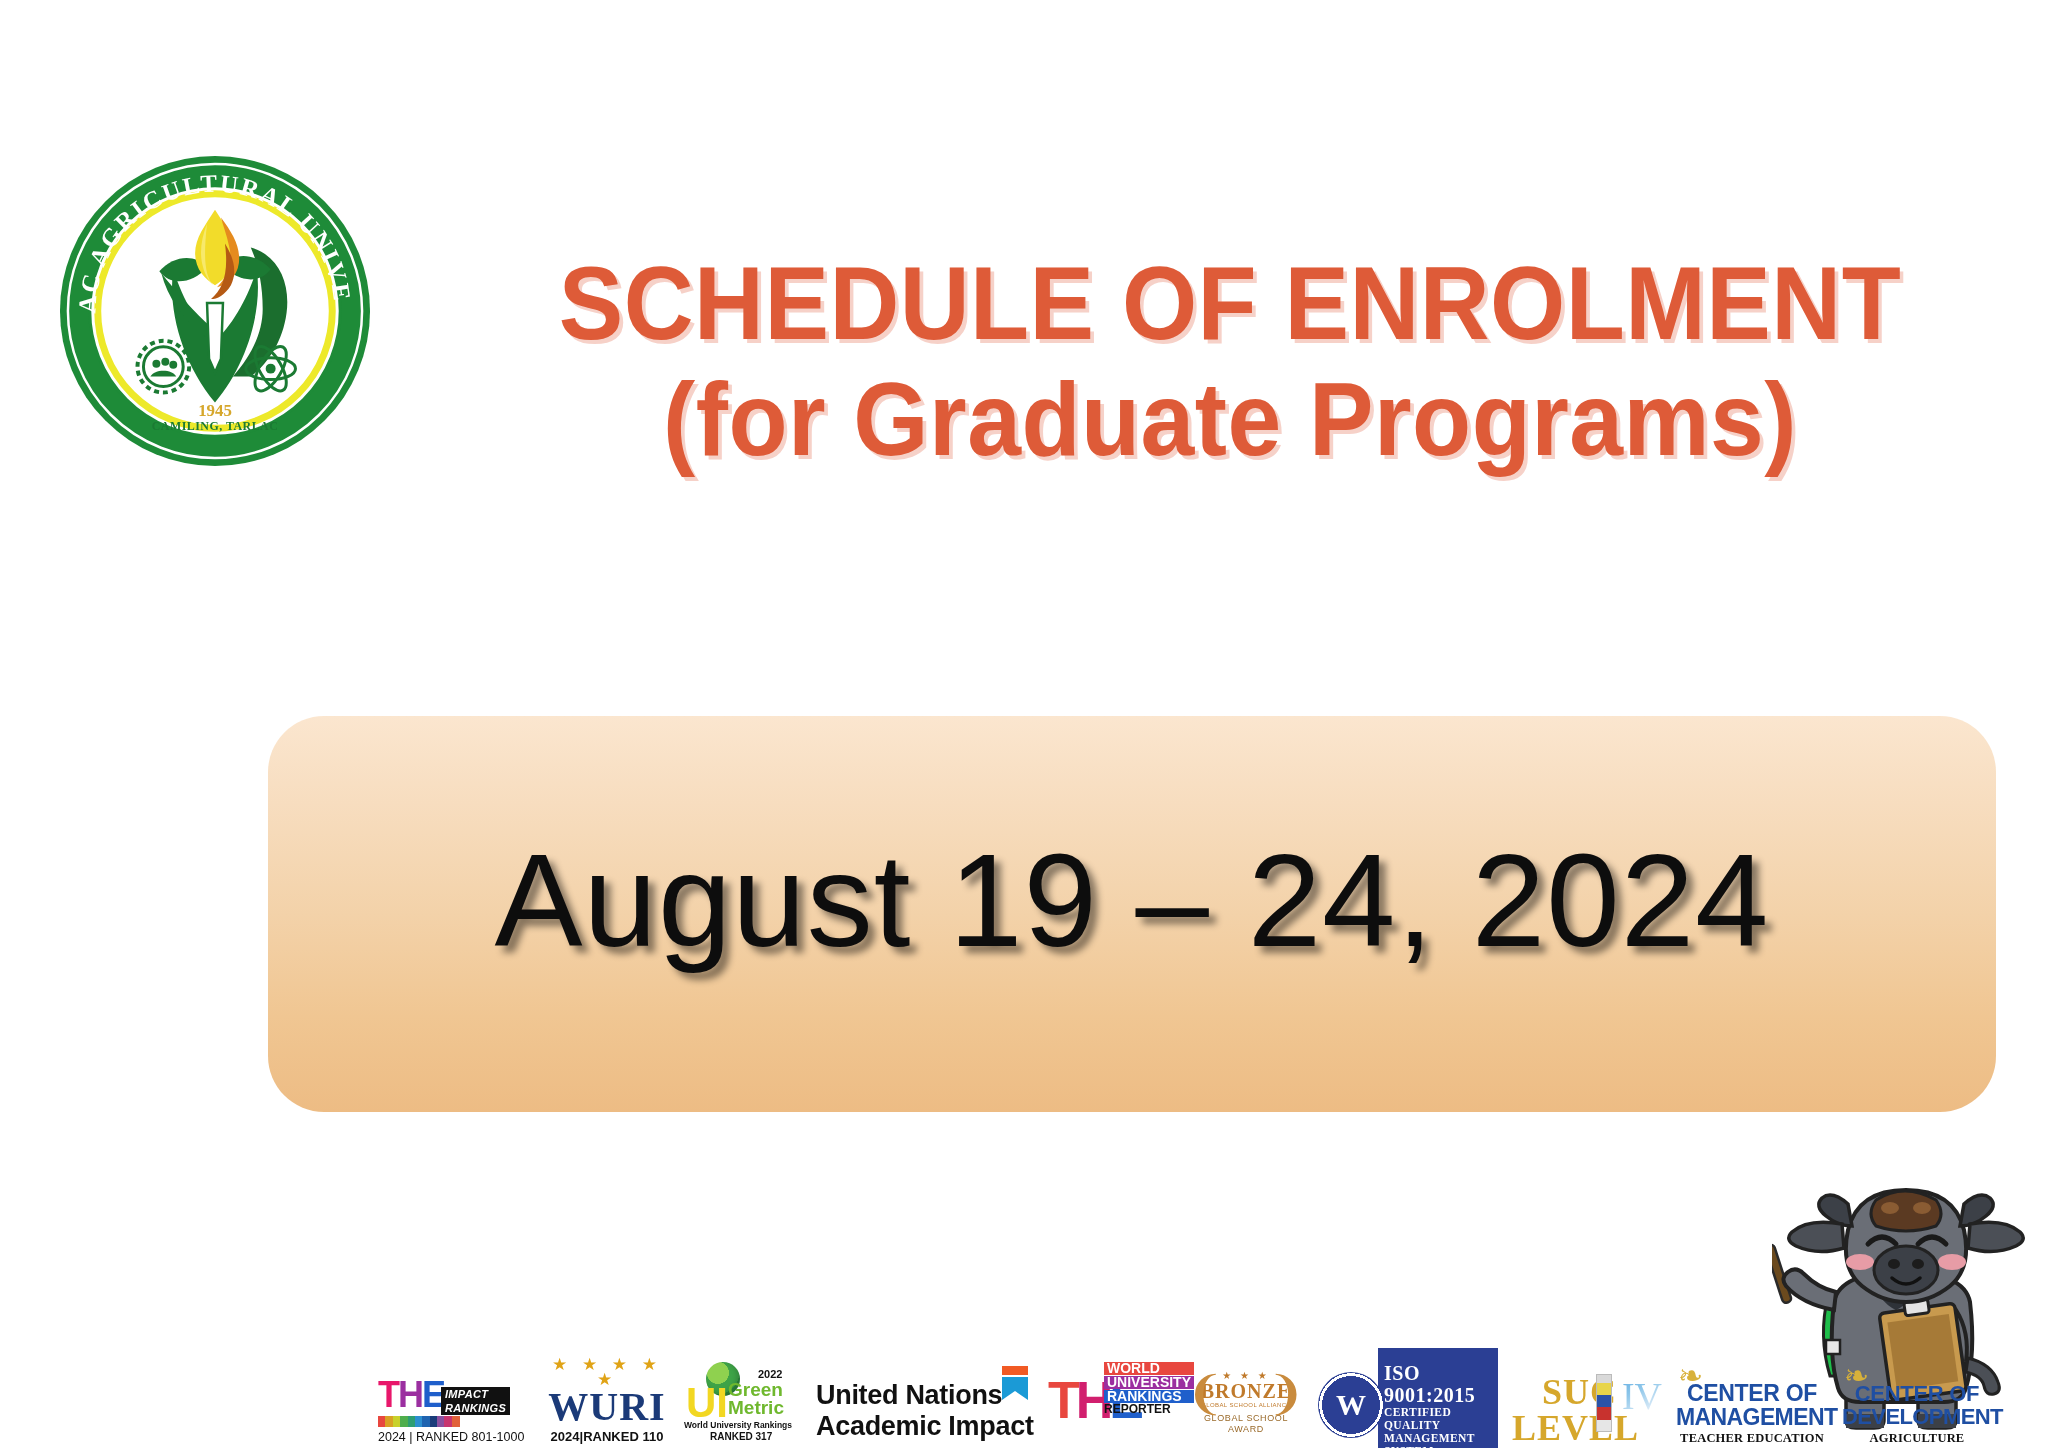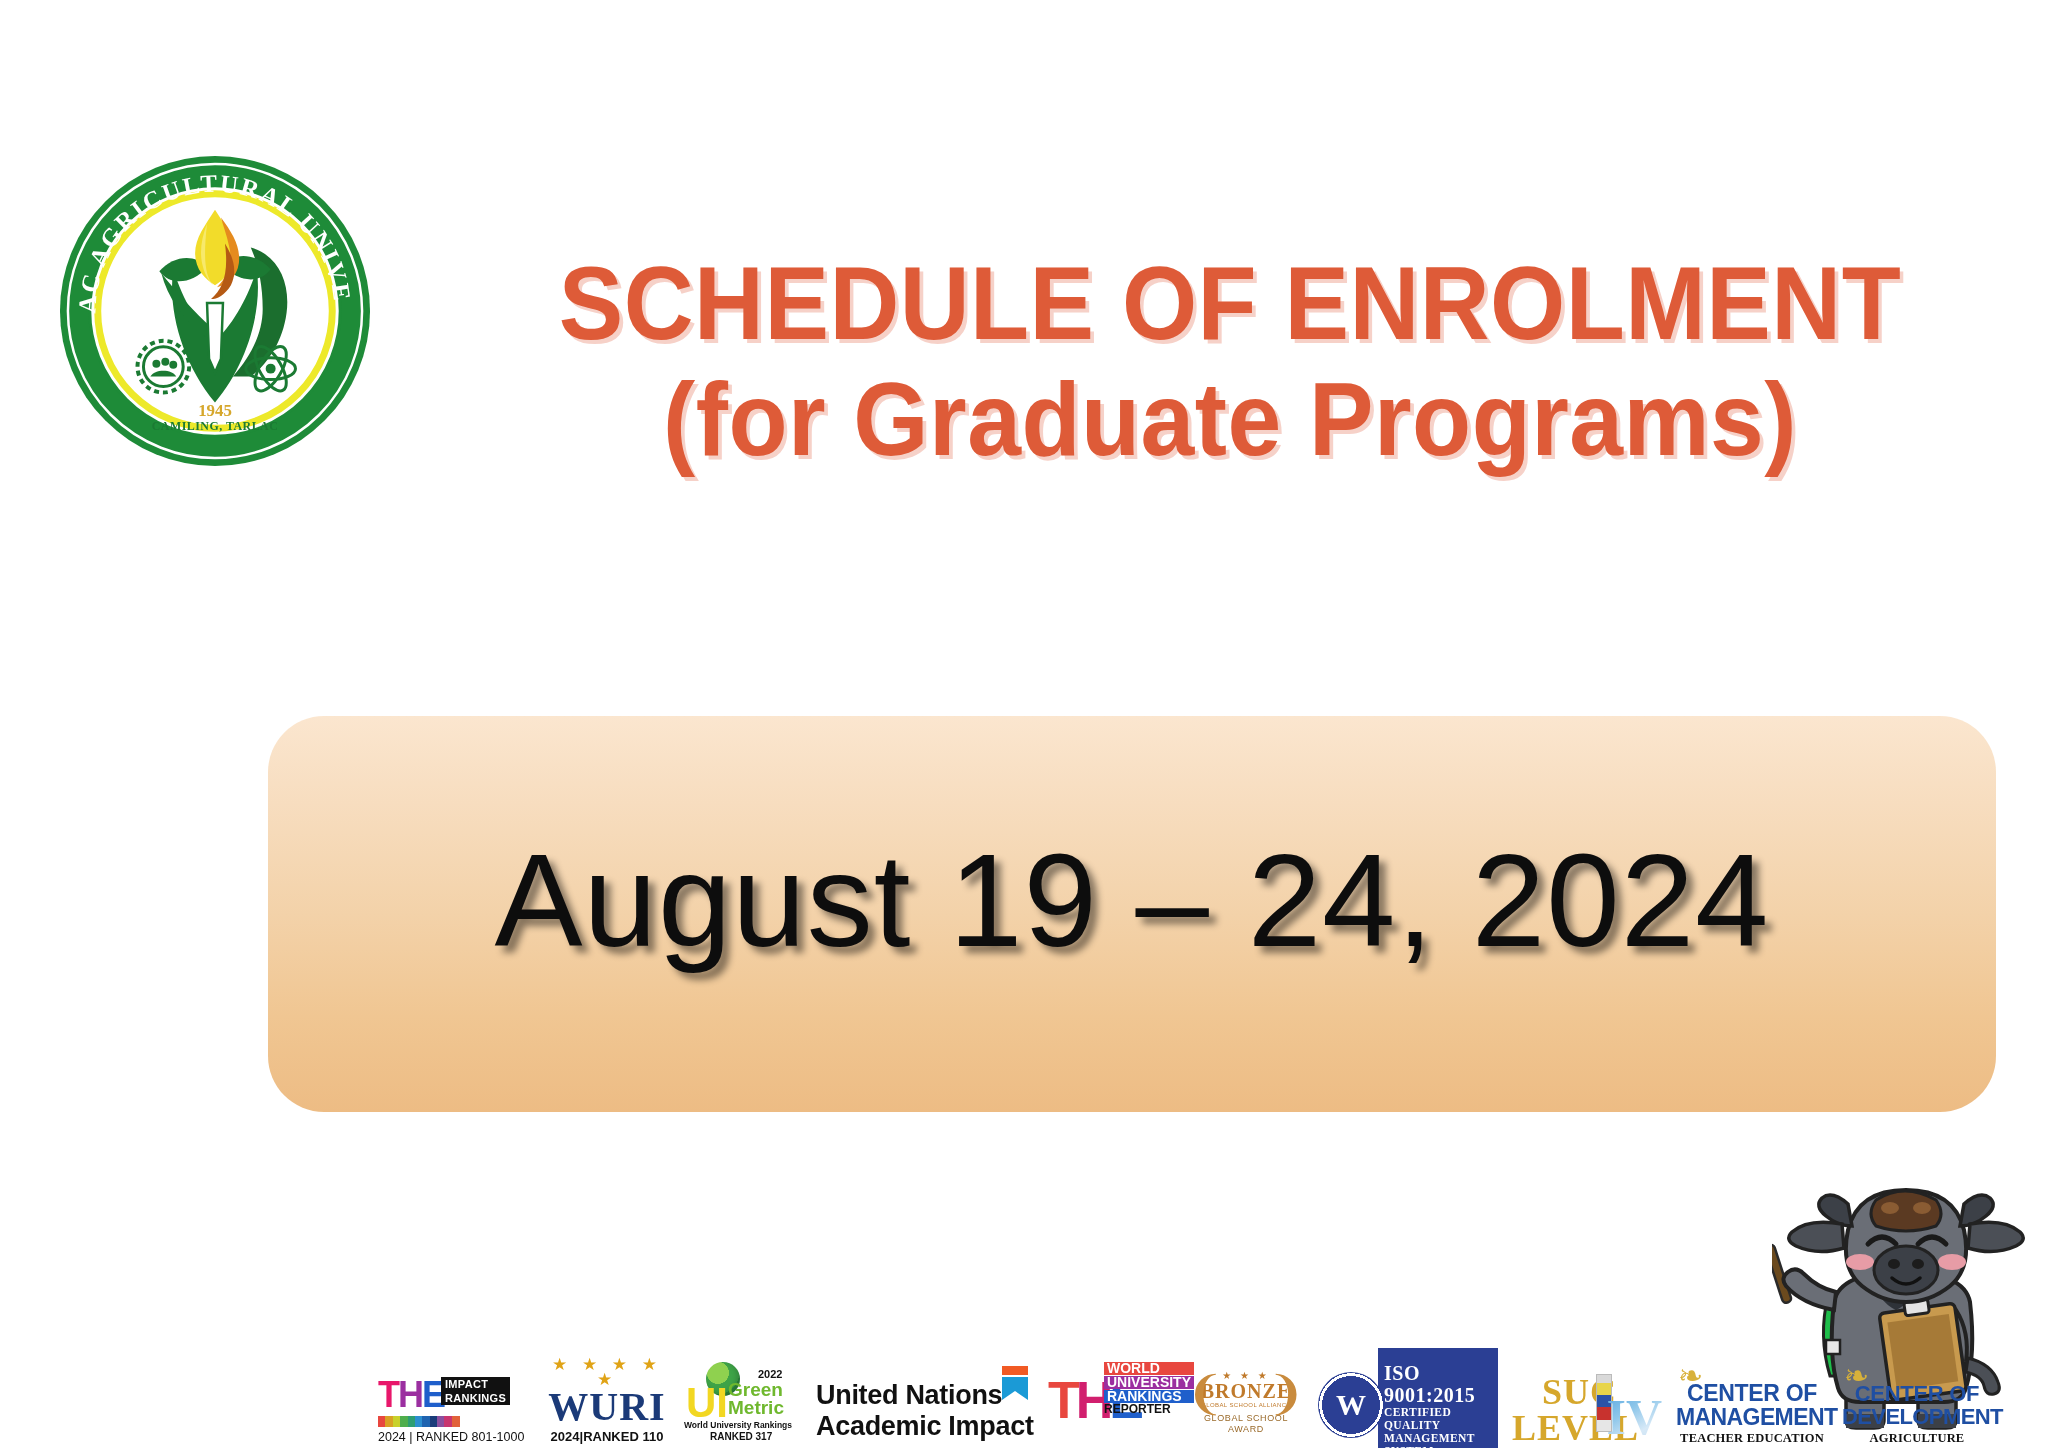--- a/index.html
+++ b/index.html
@@ -104,21 +104,21 @@
   .the-impact { width: 152px; }
   .the-impact .row1 { display: flex; align-items: stretch; height: 38px; }
   .the-word {
     font-family: "Liberation Sans", sans-serif;
     font-weight: bold; font-size: 36px; line-height: 36px;
     letter-spacing: -2px;
   }
   .the-t { color: #E8176B; }
   .the-h { color: #9B2FA0; }
   .the-e { color: #1F5FCB; }
-  .impact-stack { display: flex; flex-direction: column; justify-content: flex-start; margin-left: -3px; }
+  .impact-stack { display: flex; flex-direction: column; justify-content: flex-end; margin-left: -3px; font-style: italic; }
   .blk {
     background: #111; color: #fff; font-size: 11px; font-weight: bold;
     padding: 1px 4px; line-height: 12px; letter-spacing: 0.3px;
   }
   .rainbow { height: 11px; width: 82px; margin-top: 1px;
     background: linear-gradient(to right,
       #E8473F 0 9%, #D9A024 9% 18%, #C8D12B 18% 27%, #4FAE4C 27% 36%,
       #2E9E73 36% 45%, #2C8FD0 45% 54%, #1F64B0 54% 63%, #1A3C7A 63% 72%,
       #8A4F9E 72% 81%, #C8356F 81% 90%, #E1623A 90% 100%);
   }
@@ -211,22 +211,22 @@
   }
   .iso-box { background: #2B3F94; color: #fff; padding: 4px 6px; margin-left: -6px; }
   .iso-t1 { font-family: "Liberation Serif", serif; font-weight: bold; font-size: 20px; line-height: 22px; letter-spacing: 0.5px; margin-top: 10px; }
   .iso-t2 { font-family: "Liberation Serif", serif; font-weight: bold; font-size: 11.5px; line-height: 13px; letter-spacing: 0.4px; }
 
   
   .suc { width: 150px; height: 80px; position: relative; }
   .suc-w1 { font-family: "Liberation Serif", serif; font-weight: bold; font-size: 36px; color: #D6A72C; line-height: 36px; letter-spacing: 1px; margin-left: 30px; }
   .suc-w2 { font-family: "Liberation Serif", serif; font-weight: bold; font-size: 36px; color: #D6A72C; line-height: 36px; letter-spacing: 1px; }
   .suc-iv {
-    position: absolute; right: 0; top: 24px;
-    font-family: "Liberation Serif", serif; font-weight: bold; font-size: 50px;
+    position: absolute; right: 0; top: 3px;
+    font-family: "Liberation Serif", serif; font-weight: normal; font-size: 38px;
     line-height: 58px;
     background: linear-gradient(150deg, #4FA3E0 0%, #8FC7EA 40%, #d7e9f7 70%, #bcd9ee 100%);
     -webkit-background-clip: text; background-clip: text; color: transparent;
   }
   .suc-flag {
     position: absolute; right: 50px; top: 10px; width: 14px; height: 56px;
     background: linear-gradient(to bottom, #d9d9d9 0 14%, #e8d54a 14% 36%, #2b53a8 36% 58%, #c8322e 58% 80%, #e6e6e6 80% 100%);
     border: 1px solid #bbb;
   }
 

